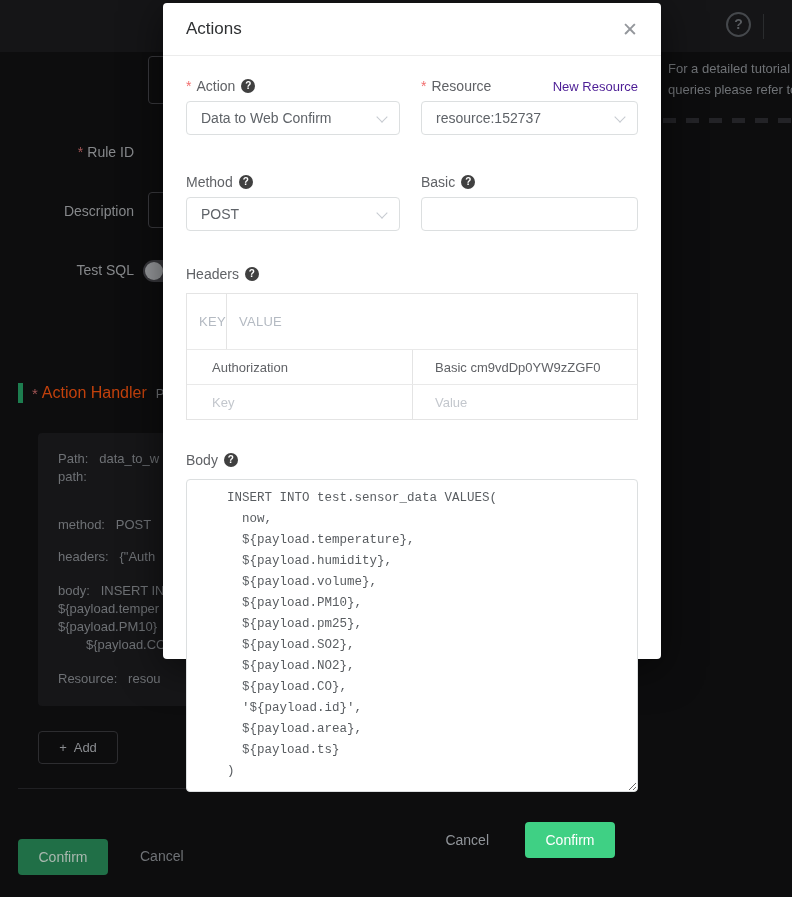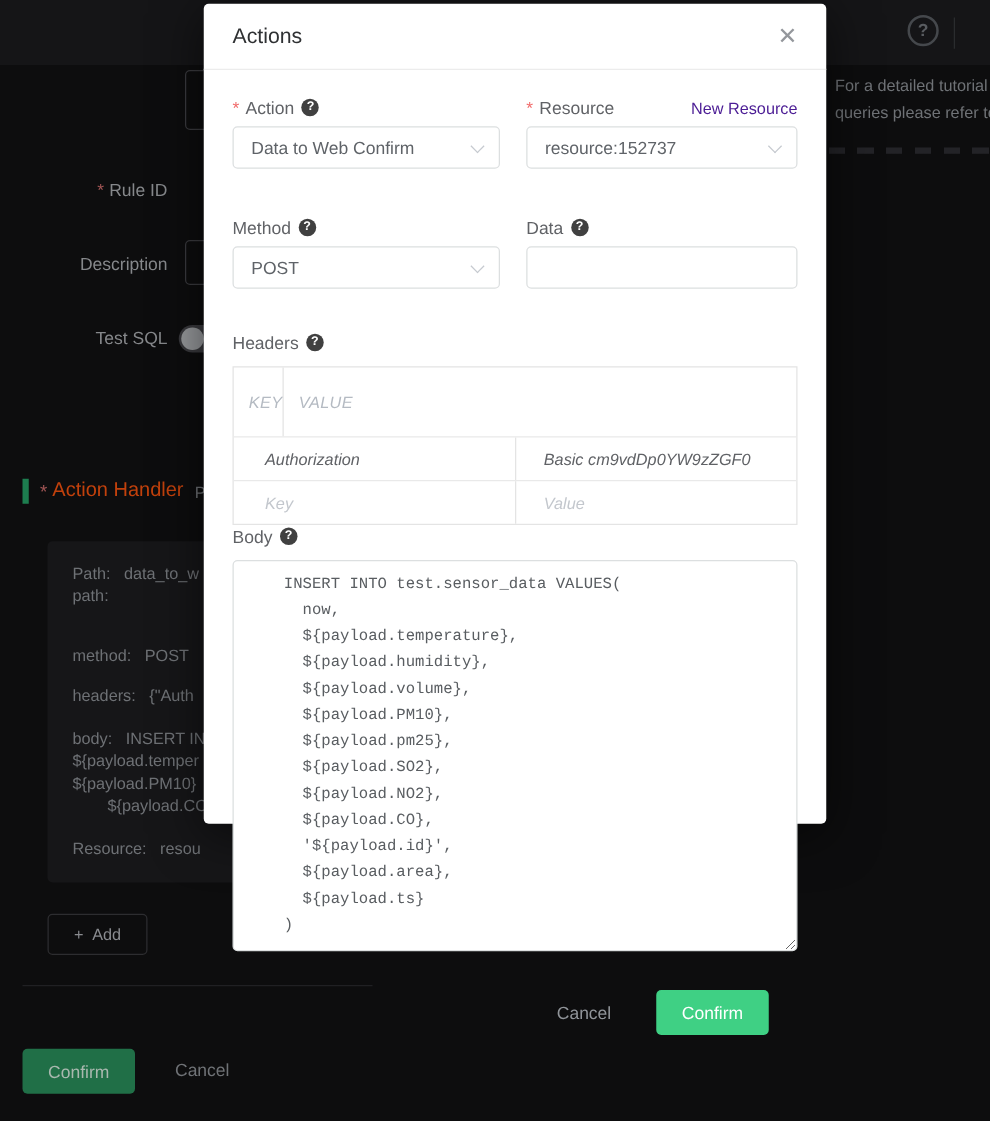--- a/index.html
+++ b/index.html
@@ -95,21 +95,21 @@
   }
   .text-input {
     width:100%; height:34px; border:1px solid #dcdfe0; border-radius:4px;
     padding:0 12px; font-size:14px; color:#5f6368; font-family:"Liberation Sans", sans-serif;
   }
 
   .row-gap { margin-top:38px; }
   .section-gap { margin-top:34px; }
 
   .hdr-table { margin-top:10px; border:1px solid #e4e4e4; font-size:13px; }
-  .hdr-row { display:grid; grid-template-columns:226px 1fr;font-style:italic; }
+  .hdr-row { display:grid; grid-template-columns:226px 1fr; }
   .hdr-row > div { border-right:1px solid #e4e4e4; }
   .hdr-row > div:last-child { border-right:none; }
   .hdr-head { height:55px; display:flex; align-items:center; color:#b4bac2; font-size:13px; letter-spacing:.3px; }
   .hdr-head > div { height:100%; display:flex; align-items:center; padding-left:12px; }
   .hdr-cells { border-top:1px solid #e9e9e9; height:35px; }
   .hdr-cells > div { display:flex; align-items:center; }
   .cell-key { padding-left:25px; color:#606266; }
   .cell-val { padding-left:22px; color:#606266;text-align:center; }
   .ph { color:#c3c7cd; }
 
@@ -215,21 +215,21 @@
         </div>
       </div>
 
       
       <div class="grid2 row-gap">
         <div class="field-label">
           <span>Method</span>
           <span class="qmark">?</span>
         </div>
         <div class="field-label">
-          <span>Data</span>
+          <span>Basic</span>
           <span class="qmark">?</span>
         </div>
       </div>
       <div class="grid2">
         <div class="select-box">
           <span>POST</span>
           <span class="chevron"></span>
         </div>
         <input class="text-input" value="" style="">
       </div>
@@ -248,21 +248,21 @@
           <div class="cell-key">Authorization</div>
           <div class="cell-val">Basic cm9vdDp0YW9zZGF0</div>
         </div>
         <div class="hdr-row hdr-cells">
           <div class="cell-key ph">Key</div>
           <div class="cell-val ph">Value</div>
         </div>
       </div>
 
       
-      <div class="field-label" style="">
+      <div class="field-label" style="margin-top:31px;">
         <span>Body</span>
         <span class="qmark">?</span>
       </div>
       <textarea class="body-area" spellcheck="false" style="">    INSERT INTO test.sensor_data VALUES(
       now,
       ${payload.temperature},
       ${payload.humidity},
       ${payload.volume},
       ${payload.PM10},
       ${payload.pm25},

